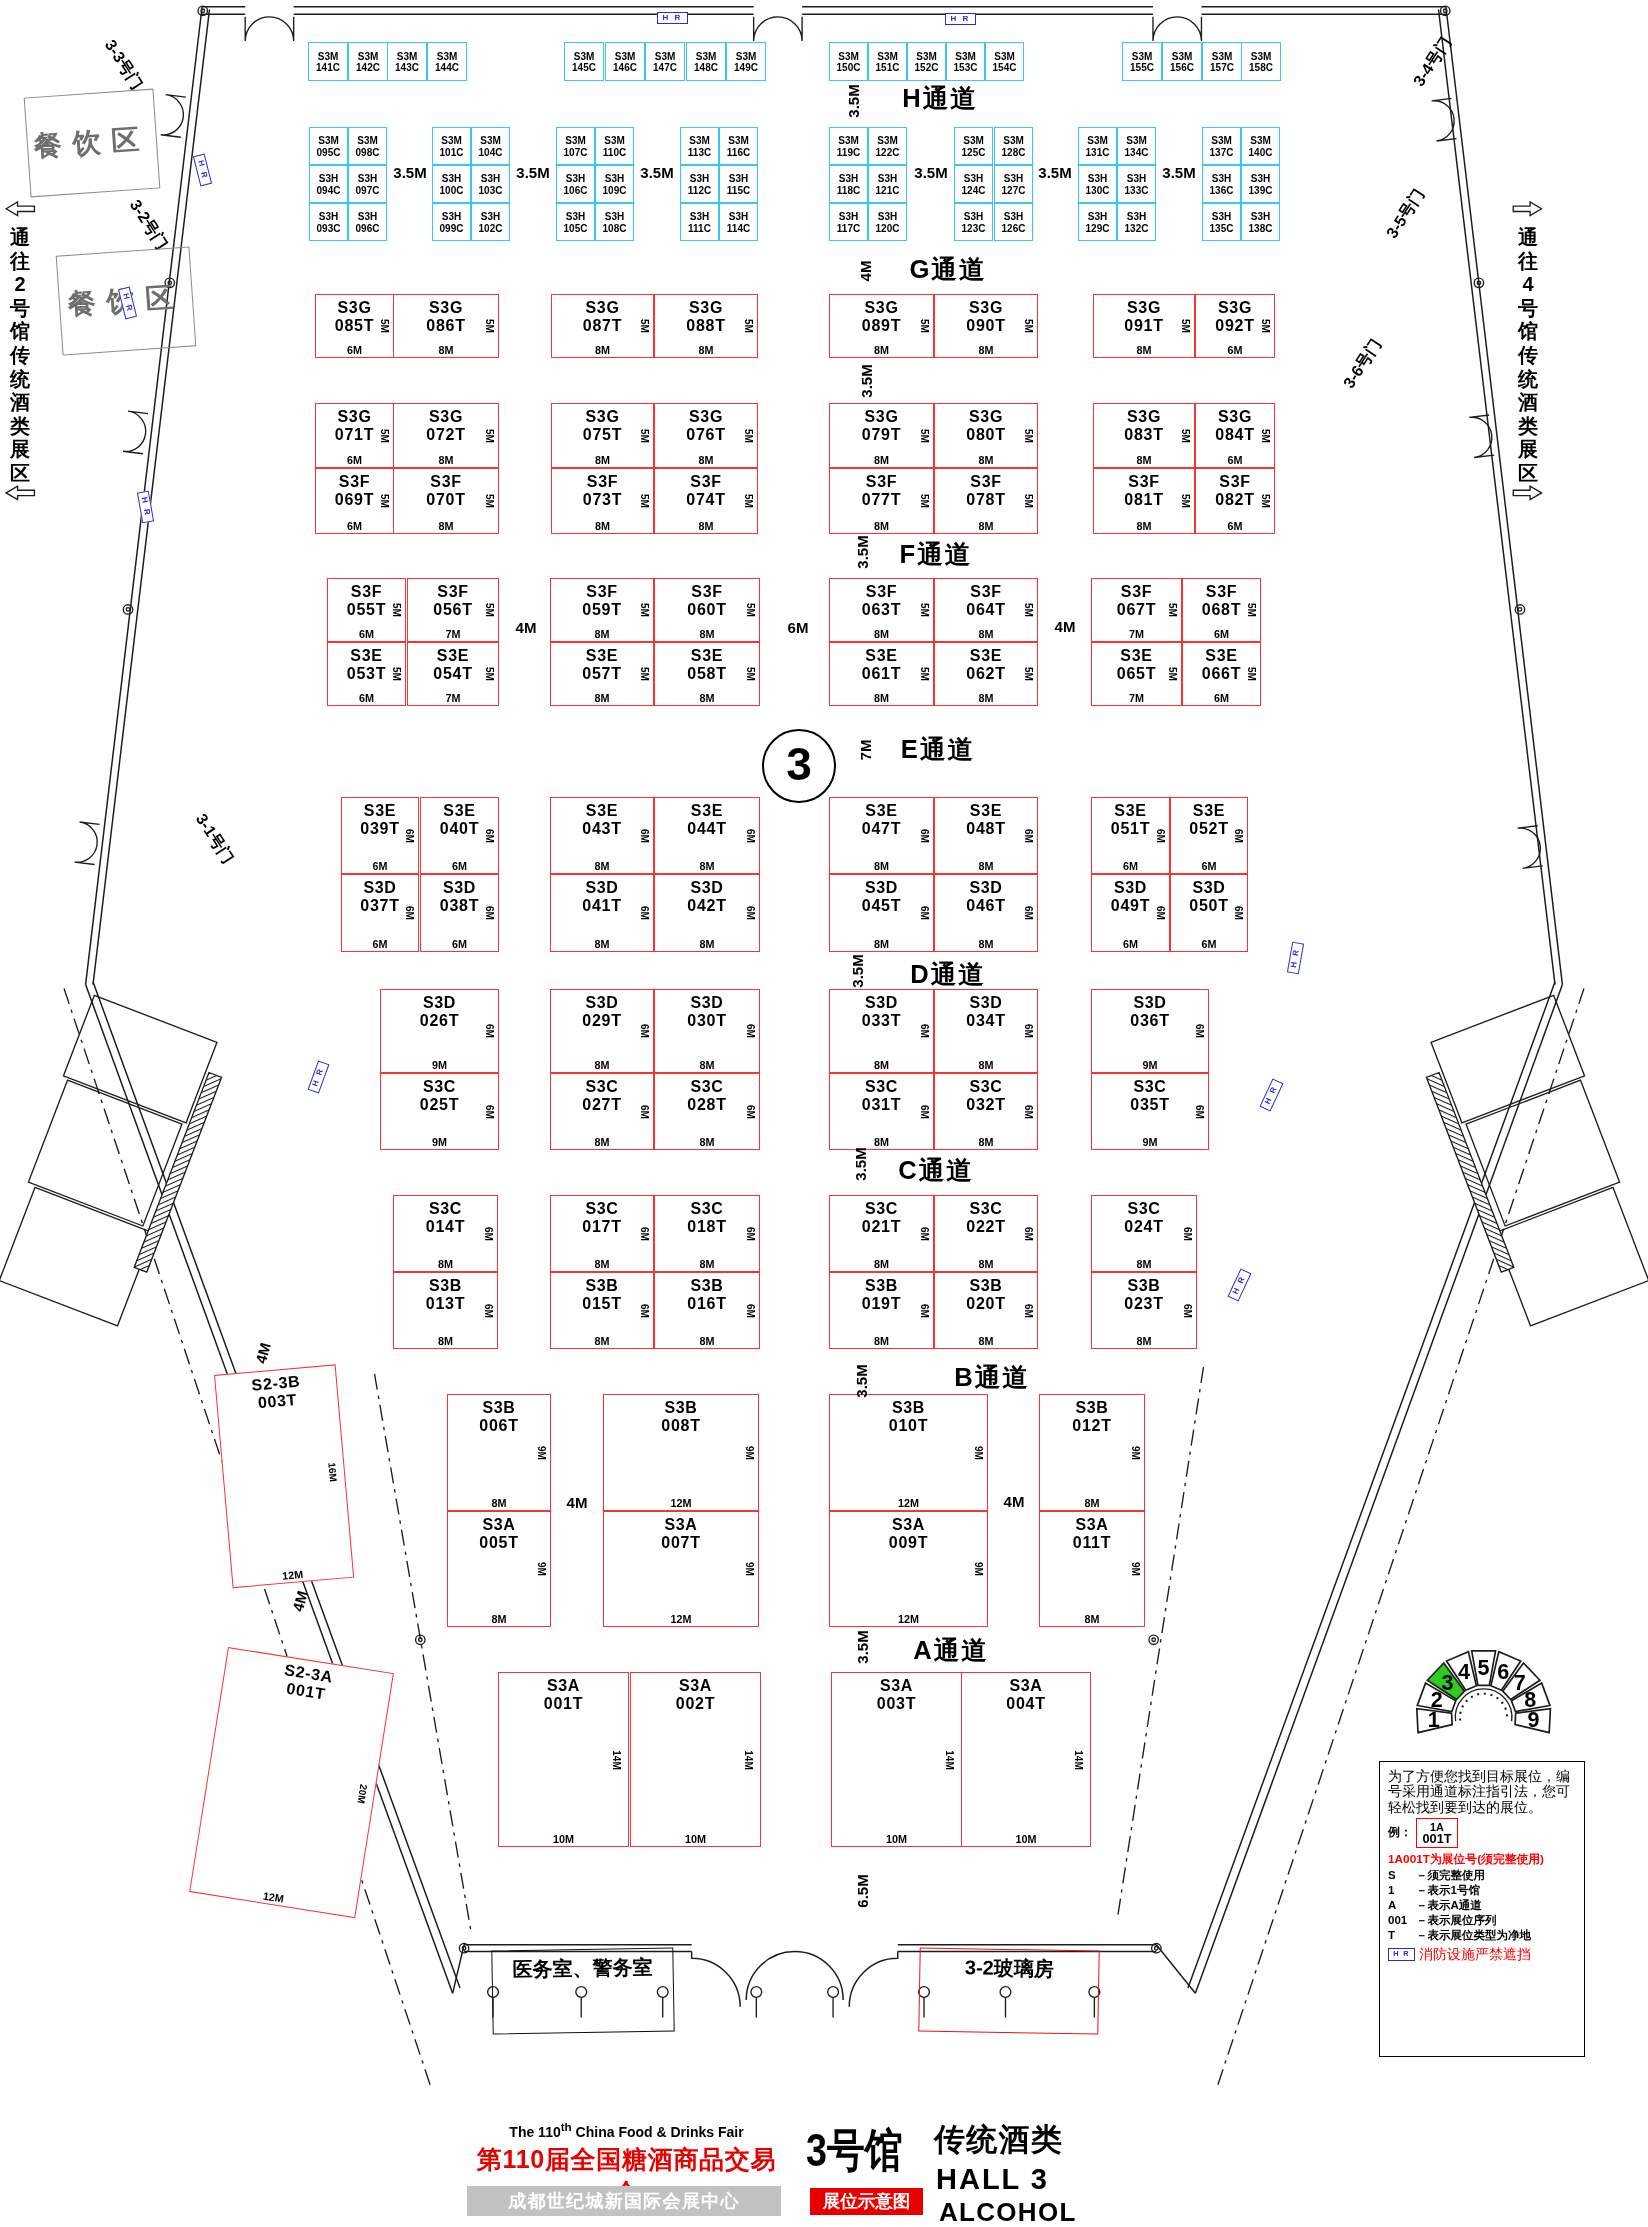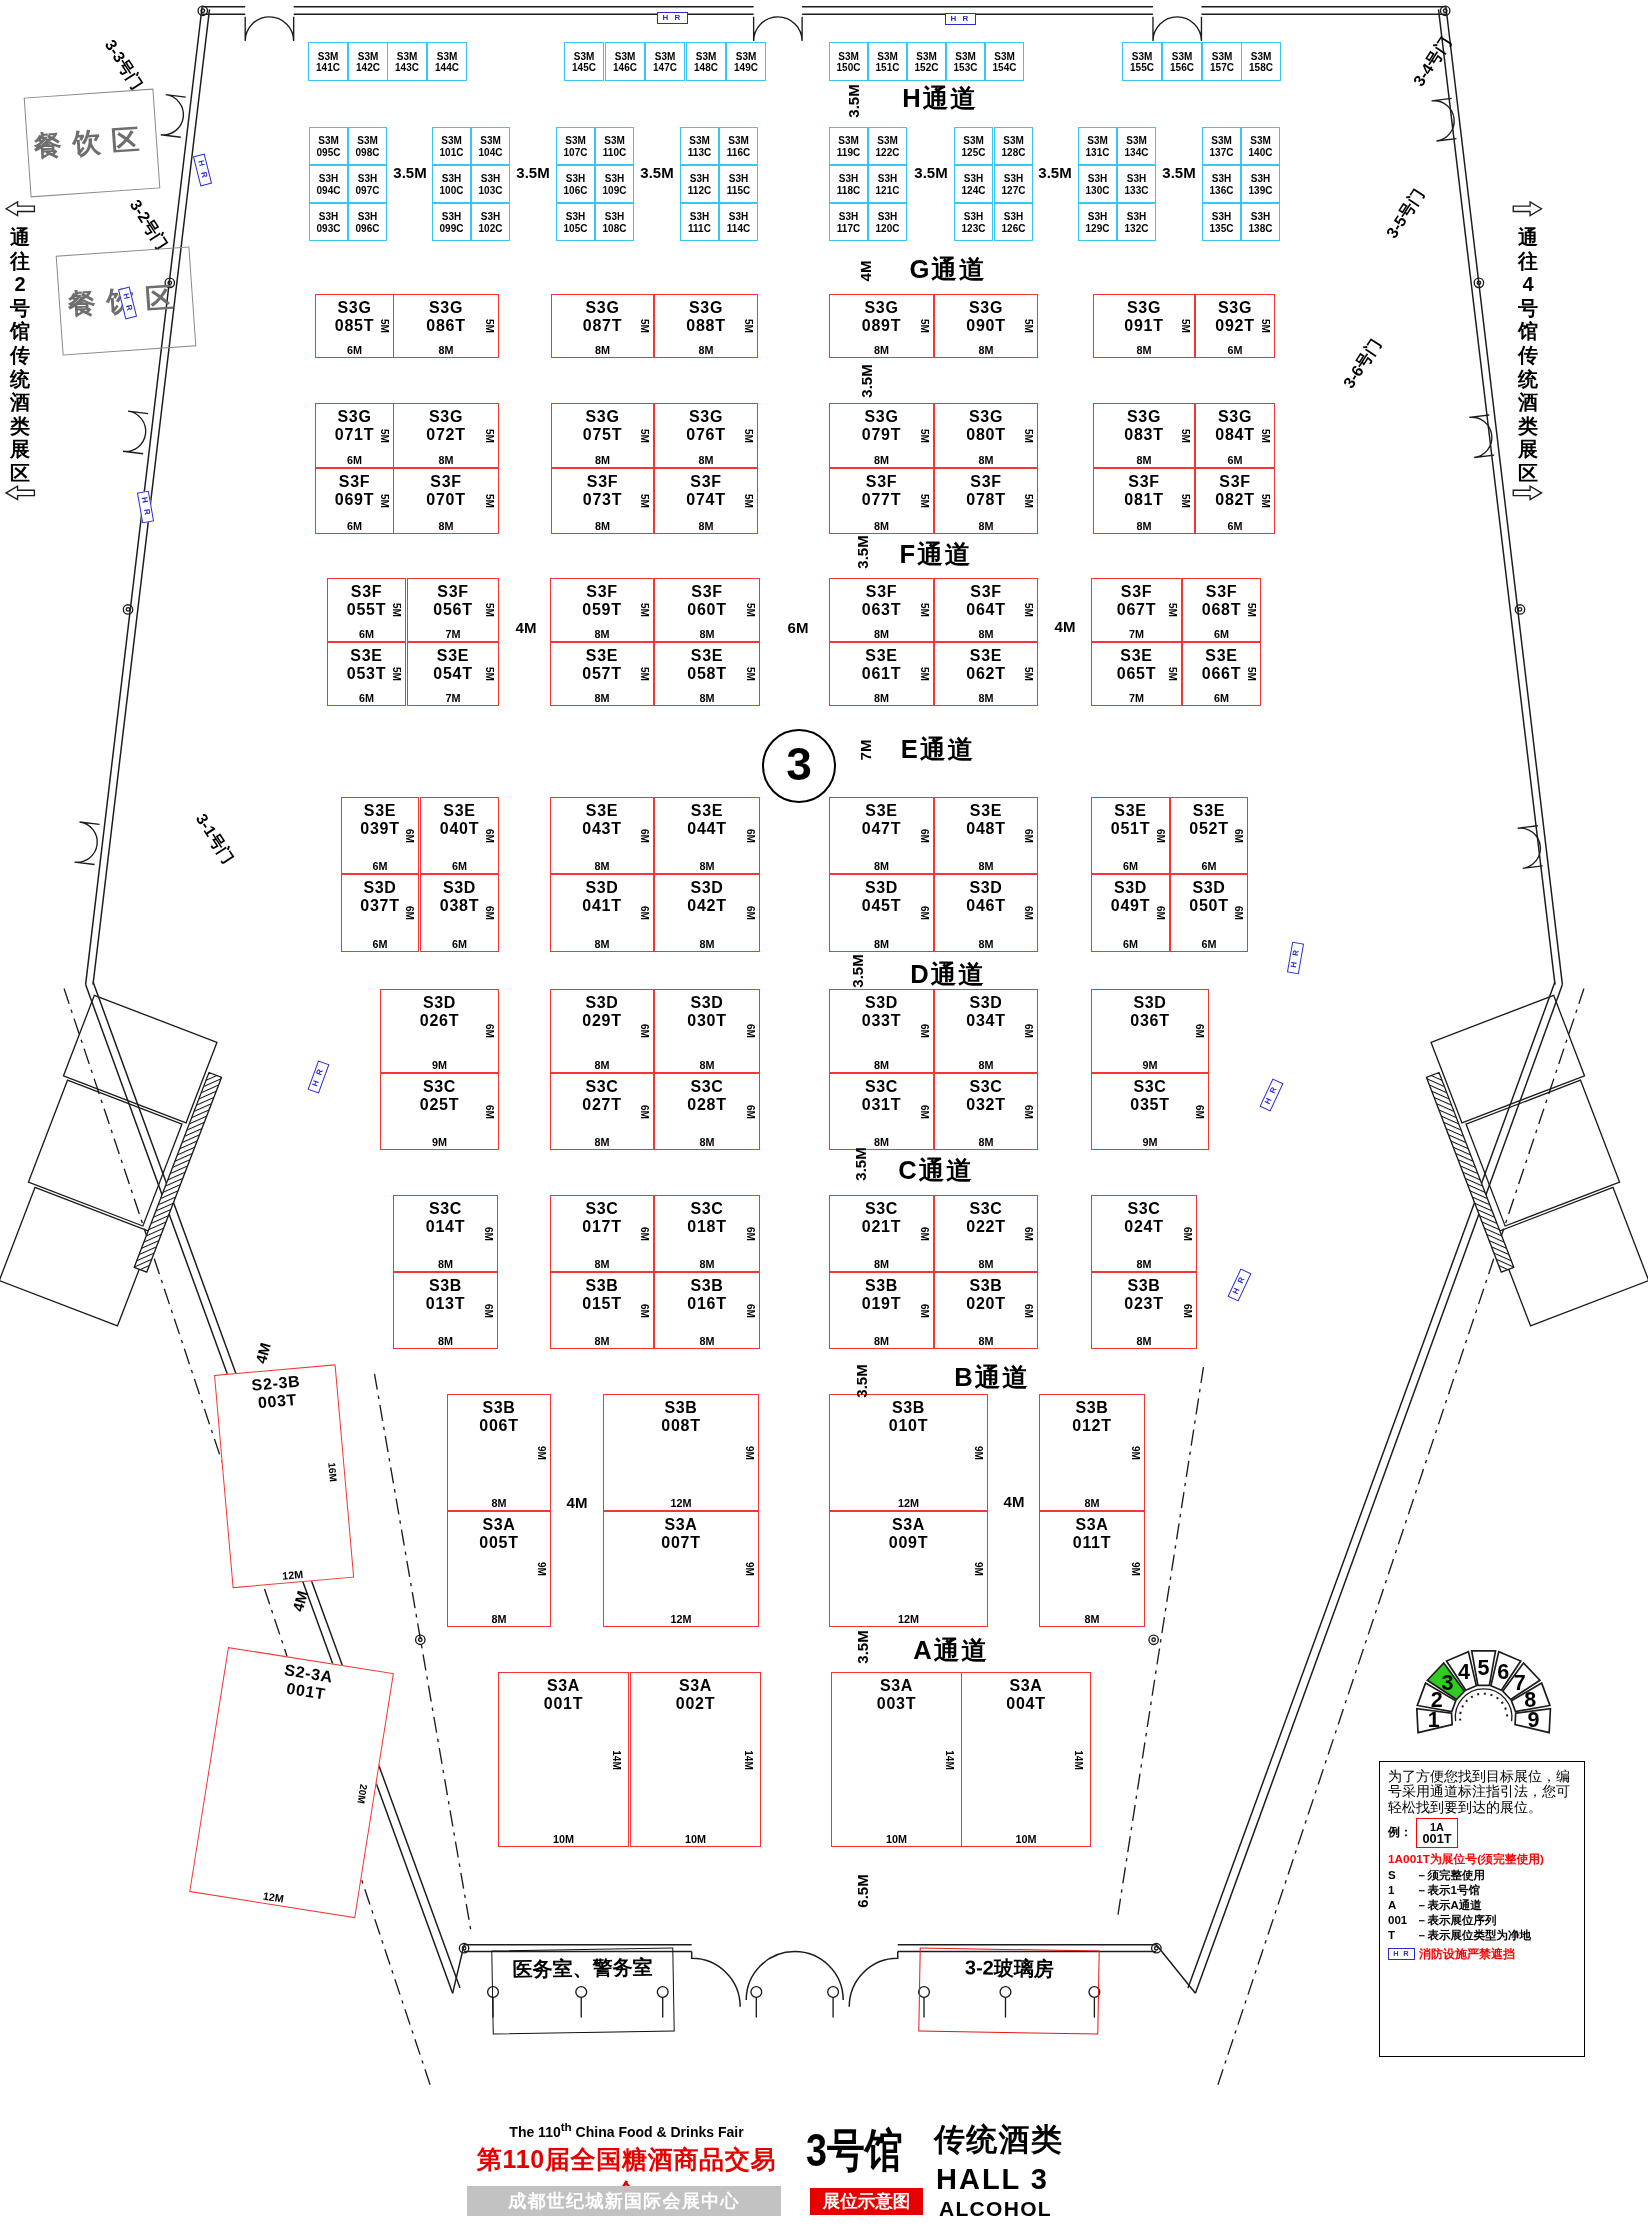--- a/index.html
+++ b/index.html
@@ -40,33 +40,33 @@
   .lg-exbox b:last-child{font-size:12.8px}
   .lg-head{color:#f00;font-weight:bold;font-size:11.8px;margin-top:4px}
   .lg-def{font-size:11.5px;line-height:15px;font-weight:600}
   .lg-def .k{display:inline-block;width:28px}
   #lg-swatches{margin-top:8px}
   .lg-sw{display:flex;align-items:center;height:18px}
   .lg-sw .box{width:14px;height:12.8px;border:1.7px solid #000;box-sizing:border-box;margin-right:5.4px}
   .lg-sw .t2{font-size:11.5px;font-weight:600}
   .lg-fire-row{display:flex;align-items:center;margin-top:2.7px}
   .lg-hr{position:static;width:27px;height:12.8px;line-height:10.8px;font-size:7.4px;letter-spacing:1.3px;margin-right:4px}
-  .lg-fire{color:#f00;font-weight:bold;font-size:12px}
+  .lg-fire{color:#f00;font-weight:normal;font-size:14px}
   
   .f-en{position:absolute;left:467px;top:2120px;width:319px;text-align:center;font-size:14px;font-weight:bold;color:#000}
   .f-cn{position:absolute;left:467px;top:2143px;width:319px;text-align:center;font-size:25px;font-weight:bold;color:#e60000;letter-spacing:0.7px}
   .f-venue{position:absolute;left:467px;top:2186px;width:314px;height:30px;background:#c2c2c2;color:#fff;
            font-size:18px;line-height:30px;text-align:center;font-weight:bold;letter-spacing:1.3px}
   .f-hall{position:absolute;left:806px;top:2120px;font-size:46px;font-weight:bold;color:#000;
           transform:scaleX(.82);transform-origin:left top;white-space:nowrap}
   .f-map{position:absolute;left:810px;top:2188px;width:113px;height:27px;background:#e60000;color:#fff;
          font-size:17.5px;line-height:27px;text-align:center;font-weight:bold}
   .f-type{position:absolute;left:934px;top:2119px;font-size:31px;font-weight:bold;color:#000;letter-spacing:1.3px}
   .f-hallen{position:absolute;left:936px;top:2163px;font-size:29px;font-weight:bold;color:#000;letter-spacing:2px}
-  .f-alc{position:absolute;left:939px;top:2197px;font-size:21px;font-weight:bold;color:#000;letter-spacing:1.3px}
+  .f-alc{position:absolute;left:939px;top:2197px;font-size:26px;font-weight:bold;color:#000;letter-spacing:1.3px}
 </style>
 </head>
 <body>
 
 <div id="stage">
 
   <svg id="walls" width="1648" height="2227" viewBox="0 0 2447 3307">
     <defs>
       <pattern id="hx" width="7" height="7" patternUnits="userSpaceOnUse" patternTransform="rotate(45)">
         <rect width="7" height="7" fill="#fff"></rect>

